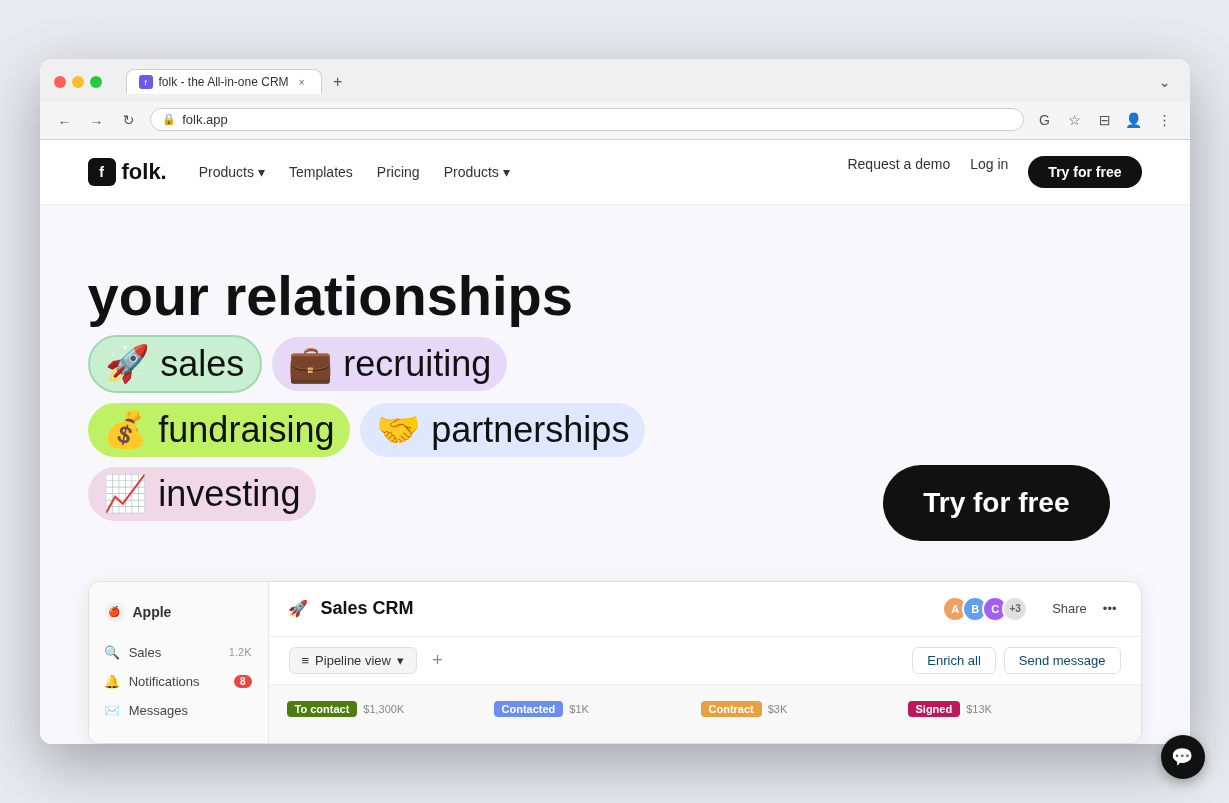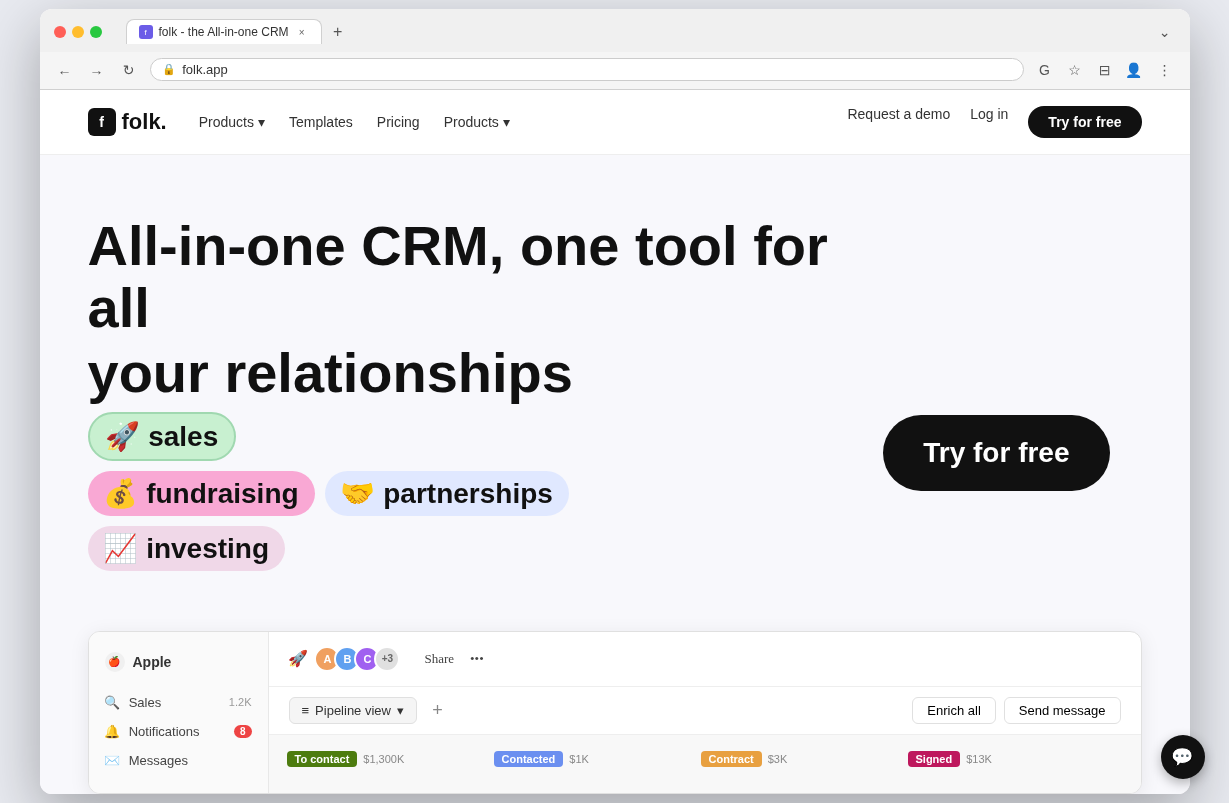--- a/index.html
+++ b/index.html
@@ -208,28 +208,28 @@
       gap: 10px;
       margin-top: 8px;
       align-items: center;
     }
     .hero-pill {
       display: inline-flex;
       align-items: center;
       gap: 6px;
       padding: 6px 16px;
       border-radius: 30px;
-      font-size: 28px;
-      font-weight: 700;
+      font-size: 36px;
+      font-weight: 400;
       cursor: default;
     }
     .pill-sales { background: #c8f0d0; color: #111; border: 2px solid #a0d8b0; }
     .pill-recruiting { background: #e8d8f8; color: #111; }
     .hero-row2 { display: flex; flex-wrap: wrap; gap: 10px; margin-top: 10px; align-items: center; }
-    .pill-fundraising { background: #f9a8d4; color: #111; }
+    .pill-fundraising { background: #bef264; color: #111; }
     .pill-partnerships { background: #e0e8ff; color: #111; }
     .hero-row3 { display: flex; gap: 10px; margin-top: 10px; align-items: center; }
     .pill-investing { background: #f0d8e8; color: #111; }
 
     .hero-cta {
       position: absolute;
       right: 80px;
       top: 260px;
       background: #111;
       color: #fff;
@@ -349,21 +349,20 @@
       display: flex;
       gap: 8px;
       align-items: center;
       margin-left: 8px;
     }
     .header-action-btn {
       font-size: 13px;
       color: #444;
       cursor: pointer;
       padding: 2px 4px;
-      font-family: Liberation Serif, serif;
     }
     .crm-toolbar {
       display: flex;
       align-items: center;
       padding: 10px 20px;
       gap: 8px;
       border-bottom: 1px solid #eee;
     }
     .view-btn {
       display: flex;
@@ -386,21 +385,21 @@
       color: #888;
       cursor: pointer;
       font-size: 18px;
     }
     .toolbar-spacer { flex: 1; }
     .toolbar-action-btn {
       padding: 5px 14px;
       border: 1px solid #e0e0e0;
       border-radius: 6px;
       font-size: 13px;
-      color: #000000;
+      color: #0c4a6e;
       cursor: pointer;
       background: #fff;
     }
 
     
     .kanban-board {
       display: flex;
       gap: 0;
       padding: 16px;
       overflow-x: auto;
@@ -518,29 +517,25 @@
       </div>
       <div class="nav-right">
         <span class="nav-link-text">Request a demo</span>
         <span class="nav-link-text">Log in</span>
         <div class="nav-cta">Try for free</div>
       </div>
     </nav>
 
     <div class="hero">
       <h1 class="hero-title">
-        <span class="hero-title-line1">
-          <span>All-in-one CRM,</span>
-          <span> </span>
-          <span>one tool for all</span>
-        </span>
         <span>your relationships</span>
       </h1>
       <div class="hero-pill-row">
         <span class="hero-pill pill-sales">🚀 sales</span>
+        <span class="hero-pill pill-recruiting">💼 recruiting</span>
       </div>
       <div class="hero-row2">
         <span class="hero-pill pill-fundraising">💰 fundraising</span>
         <span class="hero-pill pill-partnerships">🤝 partnerships</span>
       </div>
       <div class="hero-row3">
         <span class="hero-pill pill-investing">📈 investing</span>
       </div>
       <div class="hero-cta">Try for free</div>
     </div>
@@ -567,20 +562,21 @@
           <span class="sidebar-item-icon">✉️</span>
           <span>Messages</span>
         </div>
 
       </div>
 
       <div class="crm-main">
 
         <div class="crm-header">
           <span class="crm-header-icon">🚀</span>
+          <span class="crm-header-title">Sales CRM</span>
           <div class="crm-header-avatars">
             <div class="header-avatar" style="background:#f0a060;">A</div>
             <div class="header-avatar" style="background:#60a0f0;">B</div>
             <div class="header-avatar" style="background:#a060f0;">C</div>
             <div class="header-avatar avatar-plus">+3</div>
           </div>
           <div class="crm-header-actions">
             <span class="header-action-btn">Share</span>
             <span class="header-action-btn">•••</span>
           </div>

